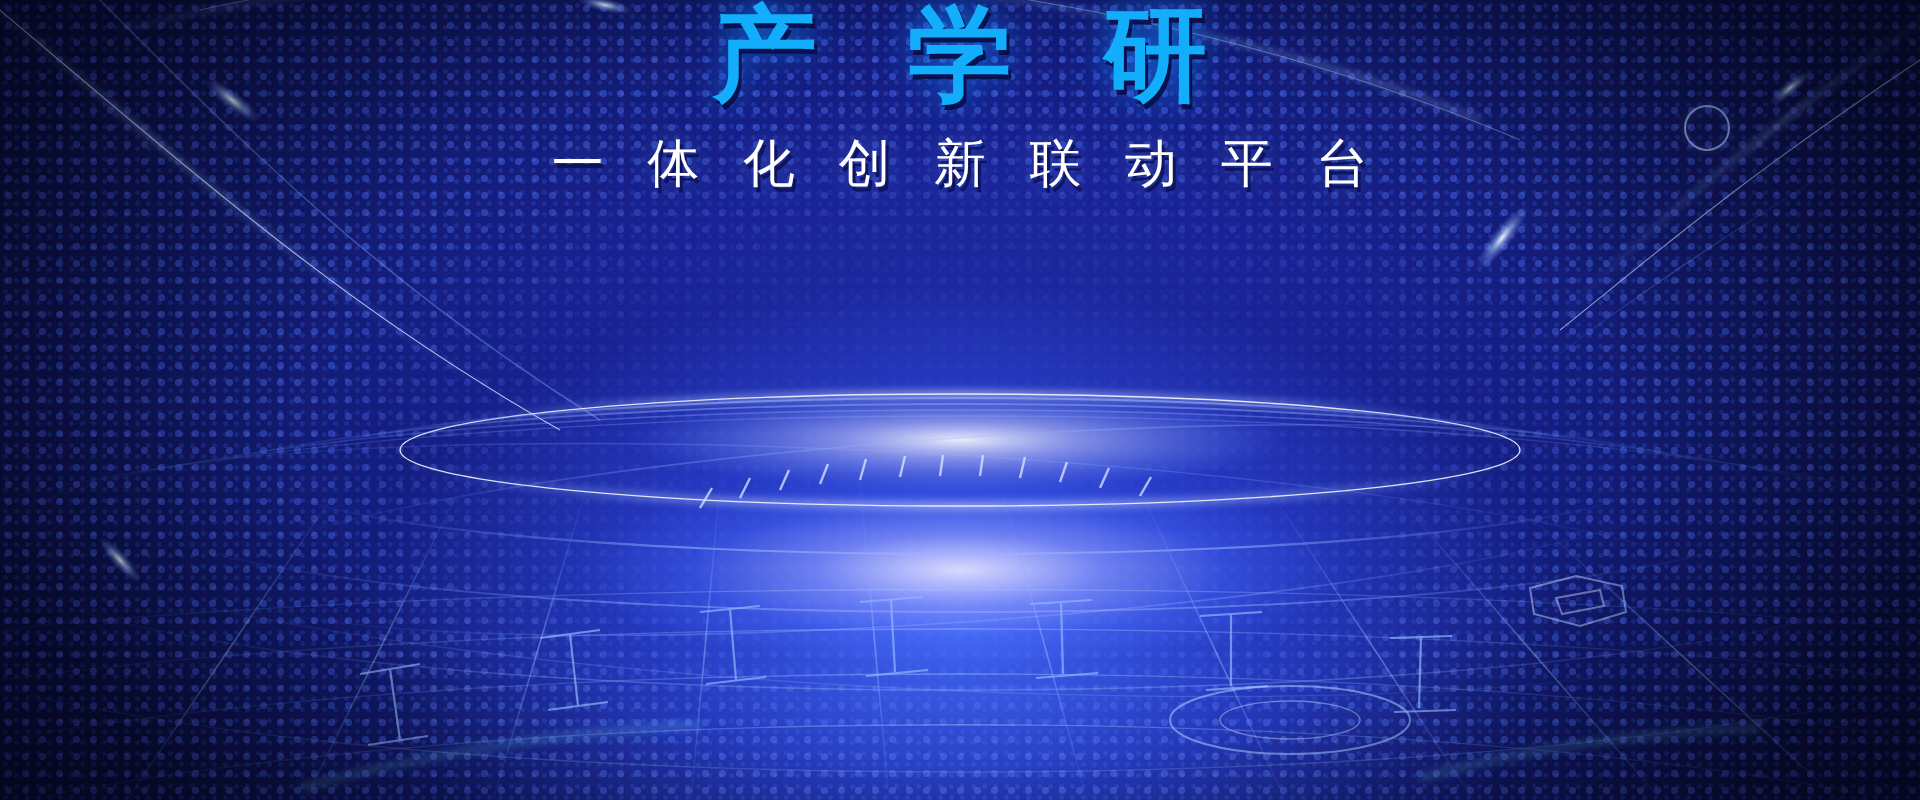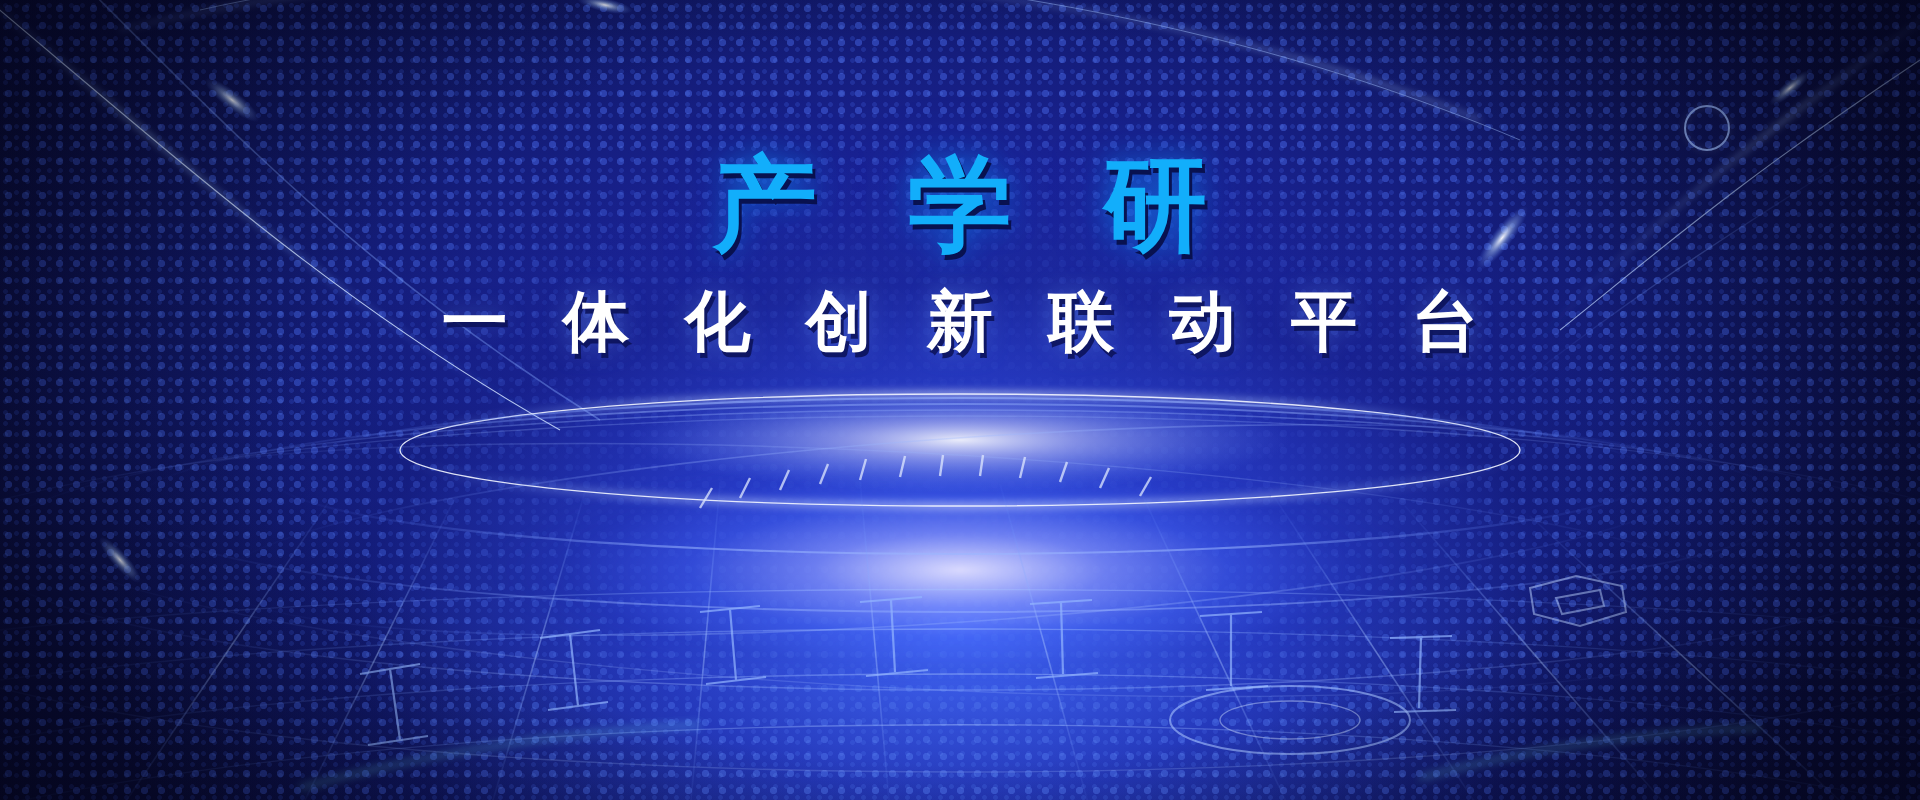--- a/index.html
+++ b/index.html
@@ -56,40 +56,39 @@
     background:radial-gradient(ellipse 560px 140px at 50% 52%,
                rgba(226,224,255,0.95) 0%, rgba(150,160,255,0.58) 26%,
                rgba(70,100,245,0.34) 48%, rgba(30,50,190,0.10) 70%, rgba(0,0,0,0) 84%);
     filter:blur(1.5px);
   }
 
   
   .content {
     position:absolute; inset:0;
     display:flex; flex-direction:column; align-items:center;
-    padding-top:150px;
   }
 
   .title-main {
     font-family:"Liberation Sans", sans-serif;
     font-size:104px; font-weight:700;
     letter-spacing:.30em; text-indent:.30em;
     color:#12aefb;
     line-height:1.05;
     text-shadow:
        3px 5px 0 rgba(8,14,72,0.92),
        0 0 26px rgba(20,150,255,0.55),
        0 0 60px rgba(10,110,255,0.35);
     white-space:nowrap;
   }
 
   .title-sub {
     margin-top:26px;
     font-family:"Liberation Sans", sans-serif;
-    font-size:66px; font-weight:700;
+    font-size:52px; font-weight:400;
     letter-spacing:.28em; text-indent:.28em;
     color:#ffffff; line-height:1.1;
     text-shadow:
        3px 5px 0 rgba(10,16,86,0.85),
        0 0 24px rgba(120,170,255,0.40);
     white-space:nowrap;
   }
 
   .slogan-box {
     margin-top:44px;

